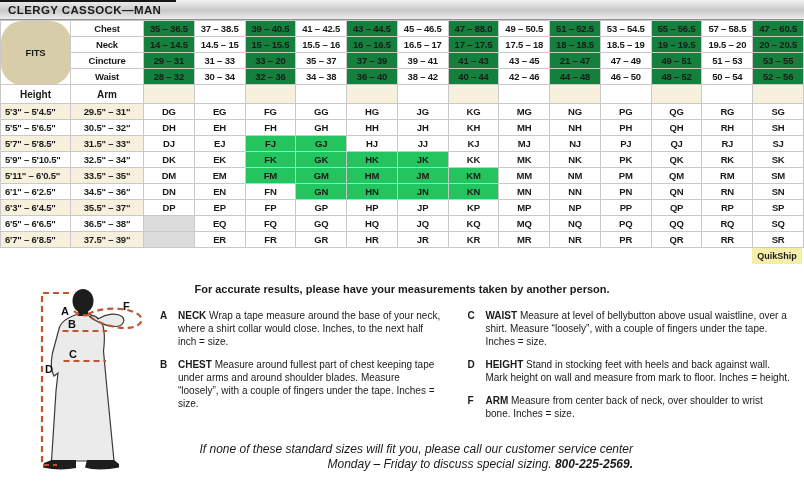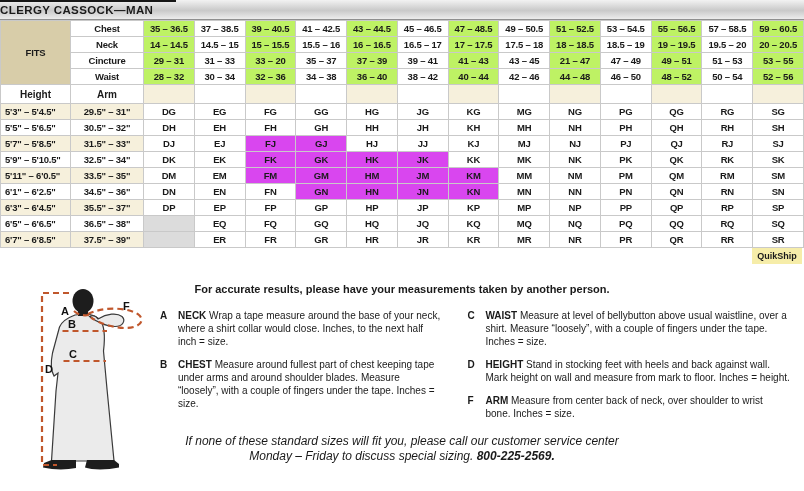--- a/index.html
+++ b/index.html
@@ -4,60 +4,60 @@
 <style>
   html,body{margin:0;padding:0;background:#fff;}
   body{width:804px;height:491px;overflow:hidden;font-family:"Liberation Sans",sans-serif;color:#1a1a1a;}
   .sheet{width:804px;height:491px;position:relative;background:#fff;}
 
   
   .titlebar{position:relative;height:19px;line-height:20px;
     background:linear-gradient(180deg,#f2f2f2 0%,#c9c9c9 55%,#ececec 100%);
     border-bottom:1px solid #8f8f8f;}
   .titlebar::before{content:"";position:absolute;left:0;top:0;width:176px;height:2px;background:#161616;}
-  .titlebar .t{font-size:11.5px;font-weight:bold;letter-spacing:.4px;}
+  .titlebar .t{font-size:11.5px;font-weight:bold;letter-spacing:.4px;padding-left:8px;}
 
   
   table.size{border-collapse:collapse;table-layout:fixed;width:804px;}
   table.size td{border:1px solid #c9c9c9;font-weight:bold;white-space:nowrap;
     text-align:center;vertical-align:middle;font-size:9.5px;letter-spacing:-.2px;padding:0;}
   tr.measure-row td{height:15px;}
-  td.fits-cell{background:#d8cda9;font-size:11px;letter-spacing:.5px;}
+  td.fits-cell{background:#d8cda9;font-size:11px;letter-spacing:.5px;border-radius:21px;}
   td.mlabel{background:#fff;text-align:right;padding-right:5px;font-size:10px;letter-spacing:0;}
-  .cream{background:#bef264;}
+  .cream{background:#15803d;}
   .ys{background:#f6eda9;}
   .gray{background:#dcdcdc;}
   tr.head-row td{height:18px;background:#fff;font-size:10px;letter-spacing:0;}
   tr.head-row td.cream{background:#f6f0dc;}
   td.hlabel{text-align:left;padding-left:5px;}
   tr.body-row td{height:15px;background:#fff;}
   tr.body-row td.cream{background:#f6f0dc;}
   tr.body-row td.hcell{text-align:left;padding-left:4px;}
-  tr.body-row td.ys{background:#d946ef;}
+  tr.body-row td.ys{background:#22c55e;}
   tr.body-row td.gray{background:#dcdcdc;}
 
   .qs-row{height:17px;display:flex;justify-content:flex-end;}
   .qs-box{margin-left:auto;margin-right:2px;width:50px;height:16px;line-height:16px;
     background:#f6eda9;font-size:9px;font-weight:bold;text-align:center;}
 
   
   .notes{margin-top:18px;text-align:center;font-weight:bold;font-size:11px;line-height:13.5px;}
 
   
   .measure{position:relative;margin-top:4px;display:flex;padding:8px 14px 0 160px;gap:26px;}
   .fig{position:absolute;left:28px;top:-12px;}
   .col{font-size:10px;line-height:13px;}
   .col.left{width:288px;}
   .col.right{width:330px;}
   .mi{position:relative;padding-left:18px;margin-bottom:10px;}
   .mi .ltr{position:absolute;left:0;top:0;font-weight:bold;}
   .mi b{letter-spacing:0;}
 
   
-  .footer{margin-top:4px;text-align:center;font-style:italic;font-size:12px;line-height:15px;}
+  .footer{margin-top:12px;text-align:right;font-style:italic;font-size:12px;line-height:15px;}
   .footer .wrap{max-width:462px;margin:0 auto;}
   .footer b{font-style:italic;}
 </style>
 </head>
 <body>
 
 <div class="sheet">
 
   <div class="titlebar">
     <div class="t">CLERGY CASSOCK—MAN</div>
@@ -84,27 +84,27 @@
     <tbody id="tbl-body">
         <tr class="measure-row">
           <td class="fits-cell" rowspan="4">FITS</td>
           <td class="mlabel">Chest</td>
           <td class="val cream">35 – 36.5</td>
           <td class="val">37 – 38.5</td>
           <td class="val cream">39 – 40.5</td>
           <td class="val">41 – 42.5</td>
           <td class="val cream">43 – 44.5</td>
           <td class="val">45 – 46.5</td>
-          <td class="val cream">47 – 48.5</td>
+          <td class="val cream">47 – 88.0</td>
           <td class="val">49 – 50.5</td>
           <td class="val cream">51 – 52.5</td>
           <td class="val">53 – 54.5</td>
           <td class="val cream">55 – 56.5</td>
           <td class="val">57 – 58.5</td>
-          <td class="val cream">59 – 60.5</td>
+          <td class="val cream">47 – 60.5</td>
         </tr>
         <tr class="measure-row">
           <td class="mlabel">Neck</td>
           <td class="val cream">14 – 14.5</td>
           <td class="val">14.5 – 15</td>
           <td class="val cream">15 – 15.5</td>
           <td class="val">15.5 – 16</td>
           <td class="val cream">16 – 16.5</td>
           <td class="val">16.5 – 17</td>
           <td class="val cream">17 – 17.5</td>

